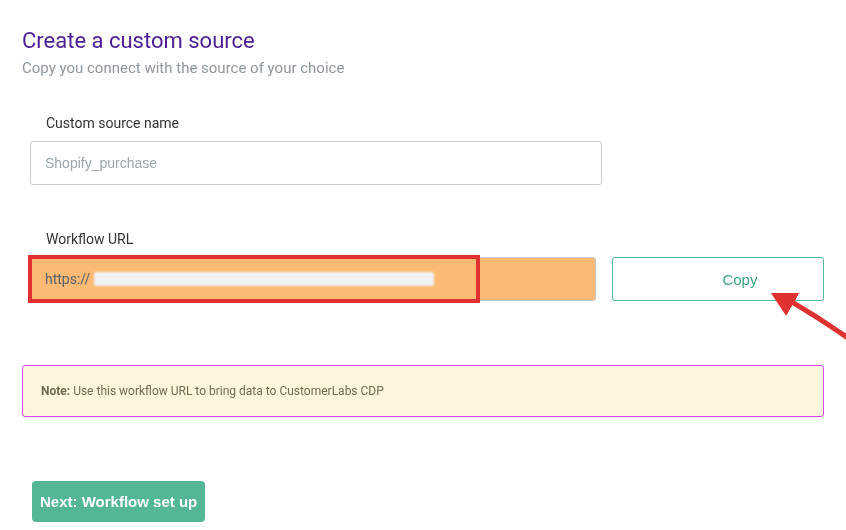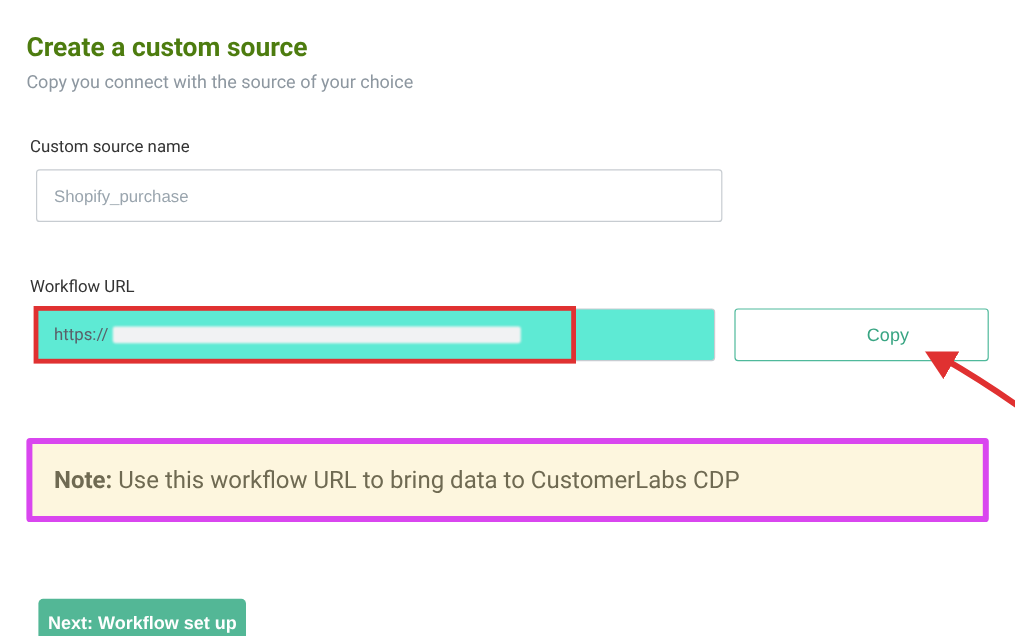--- a/index.html
+++ b/index.html
@@ -6,33 +6,33 @@
     body {
       font-family: -apple-system, BlinkMacSystemFont, "Segoe UI", Roboto, "Helvetica Neue", Arial, sans-serif;
       background: #ffffff;
       width: 846px;
       height: 530px;
       padding: 28px 22px;
       color: #333;
     }
     .title {
       font-size: 22px;
-      font-weight: 700;
-      color: #4d7c0f;
+      font-weight: 400;
+      color: #4c1d95;
       margin-bottom: 6px;
     }
     .subtitle {
       font-size: 15px;
       color: #8d97a0;
       margin-bottom: 38px;
     }
     .field-label {
       font-size: 14px;
       color: #333;
-      margin-left: 3px;
+      margin-left: 24px;
       margin-bottom: 10px;
     }
     .source-input {
       width: 572px;
       height: 44px;
       border: 1px solid #c7ccd1;
       border-radius: 3px;
       padding: 12px 14px;
       font-size: 14px;
       color: #9aa5ae;
@@ -46,21 +46,21 @@
       align-items: stretch;
       margin-left: 8px;
       margin-bottom: 10px;
     }
     .url-container {
       position: relative;
       width: 572px;
       height: 44px;
       border: 1px solid #c7ccd1;
       border-radius: 3px;
-      background: #5eead4;
+      background: #fdba74;
       display: flex;
       align-items: center;
     }
     .url-highlight {
       position: absolute;
       top: -3px;
       left: -3px;
       width: 452px;
       height: 48px;
       border: 4px solid #e03131;
@@ -98,25 +98,25 @@
       margin-left: 8px;
     }
     .arrow {
       position: absolute;
       top: -18px;
       left: 730px;
     }
     .note-box {
       margin-top: 14px;
       background: #fdf6de;
-      border: 5px solid #d946ef;
+      border: 1px solid #d946ef;
       border-radius: 3px;
       padding: 18px 18px;
       color: #6f6a52;
-      font-size: 20px;
+      font-size: 12px;
     }
     .note-box b {
       color: #6f6a52;
       font-weight: 700;
     }
     .next-button {
       margin-top: 64px;
       margin-left: 10px;
       background: #53b796;
       color: #ffffff;

